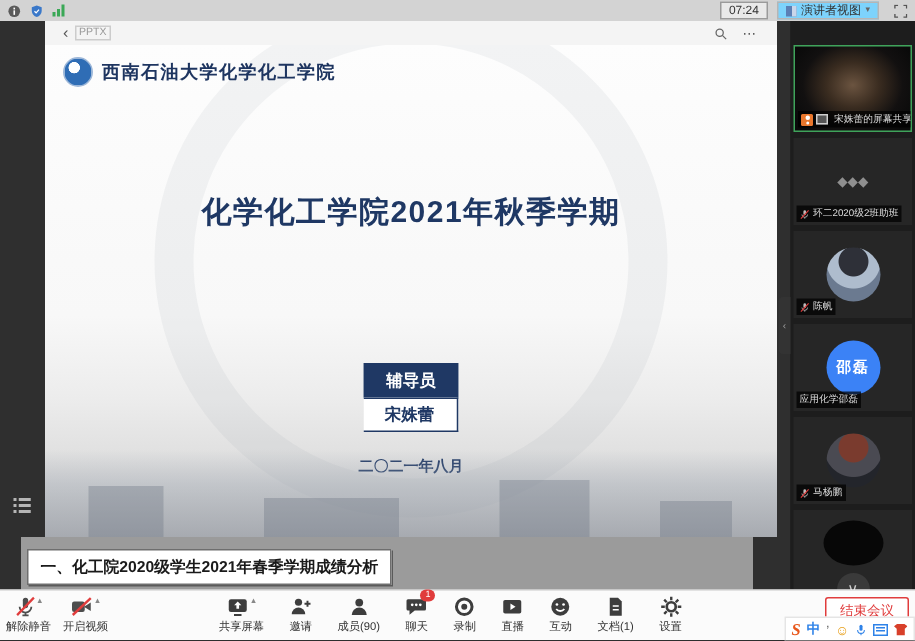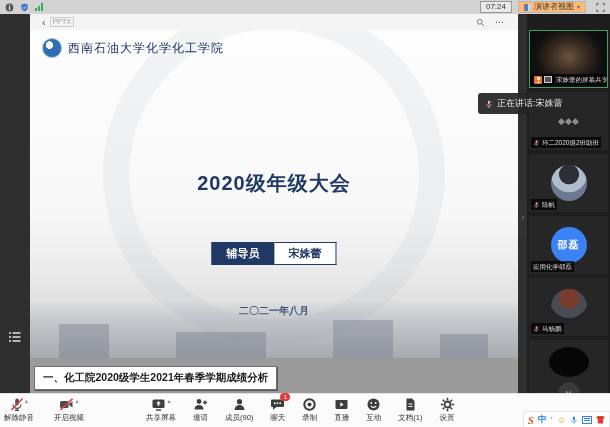--- a/index.html
+++ b/index.html
@@ -6,21 +6,21 @@
   .screen{position:relative;width:610px;height:427px;background:#1c1c1c;overflow:hidden;
           font-family:"Liberation Sans","DejaVu Sans",sans-serif;}
 
   
   .topbar{position:absolute;left:0;top:0;width:610px;height:14px;background:#d3d3d3;
           display:flex;align-items:center;padding:0 5px;box-sizing:border-box;gap:6px;}
   .tb-spacer{flex:1;}
   .sig{display:flex;align-items:flex-end;gap:1px;height:8px;}
   .sig i{display:block;width:2px;background:#3aa856;}
   .timebox{border:1px solid #9a9a9a;background:#e9e9e9;font-size:8px;color:#333;padding:0 5px;line-height:10px;}
-  .viewbtn{display:flex;align-items:center;gap:3px;border:1px solid #b5b5b5;background:#fdba74;
+  .viewbtn{display:flex;align-items:center;gap:3px;border:1px solid #b5b5b5;background:#7dd3fc;
            font-size:8px;color:#333;padding:0 5px;line-height:10px;}
   .viewicon{width:7px;height:7px;background:#5b7fb5;display:inline-block;position:relative;}
   .viewicon:after{content:"";position:absolute;right:0;top:0;width:3px;height:7px;background:#c9d6ea;}
 
   
   .share-area{position:absolute;left:0;top:14px;width:527px;height:379px;background:#2f2f2f;}
   .doc-titlebar{position:absolute;left:30px;top:0;width:488px;height:16px;background:#f4f4f4;
                 display:flex;align-items:center;font-size:8px;color:#444;}
   .doc-back{margin-left:12px;font-size:11px;color:#555;line-height:10px;}
   .doc-title{margin-left:10px;white-space:nowrap;overflow:hidden;max-width:330px;}
@@ -28,34 +28,34 @@
   .doc-tools{position:absolute;right:14px;top:0;height:16px;display:flex;align-items:center;gap:10px;color:#555;}
 
   .slide{position:absolute;left:30px;top:16px;width:488px;height:328px;overflow:hidden;
          background:linear-gradient(180deg,#fdfdfd 0%,#f8f8f8 55%,#ececec 72%,#cfcfcf 100%);}
   .watermark{position:absolute;left:50%;top:44%;width:290px;height:290px;border:26px solid rgba(150,156,168,.10);
              border-radius:50%;transform:translate(-50%,-50%);}
   .slide-header{position:absolute;left:12px;top:8px;display:flex;align-items:center;gap:6px;}
   .uni-logo{width:18px;height:18px;border-radius:50%;
             background:radial-gradient(circle at 36% 34%,#ffffff 0 22%,#2f6db5 24% 100%);
             border:1px solid #9db7d8;}
-  .uni-name{font-size:12px;font-weight:normal;color:#1e3560;letter-spacing:1px;}
+  .uni-name{font-size:12px;font-weight:bold;color:#1e3560;letter-spacing:1px;}
   .slide-title{position:absolute;left:0;width:100%;text-align:center;font-size:20px;font-weight:bold;
                color:#1f3864;letter-spacing:1px;}
   .t1{top:98px;} .t2{top:140px;}
-  .role-table{position:absolute;left:50%;top:212px;transform:translateX(-50%);display:flex;font-size:11px;font-weight:bold;}
+  .role-table{position:absolute;left:50%;top:212px;transform:translateX(-50%);display:flex;font-size:11px;font-weight:bold;flex-direction:column;}
   .role-cell{background:#1f3864;color:#fff;padding:3px 14px;border:1.5px solid #1f3864;}
   .name-cell{background:#fff;color:#1f3864;padding:3px 14px;border:1.5px solid #1f3864;border-left:none;}
   .slide-org{position:absolute;left:0;width:100%;text-align:center;top:255px;font-size:10px;font-weight:bold;color:#1f3864;}
   .slide-date{position:absolute;left:0;width:100%;text-align:center;top:274px;font-size:10px;font-weight:bold;color:#1f3864;}
   .campus{position:absolute;left:0;bottom:0;width:100%;height:58px;
           background:linear-gradient(180deg,rgba(190,196,205,0) 0%,rgba(165,172,182,.45) 40%,rgba(140,146,156,.6) 100%);}
   .campus i{position:absolute;bottom:0;background:rgba(105,115,130,.35);display:block;}
 
-  .below-strip{position:absolute;left:30px;top:344px;width:488px;height:35px;background:#9b9b9b;}
+  .below-strip{position:absolute;left:14px;top:344px;width:488px;height:35px;background:#9b9b9b;}
   .next-box{position:absolute;left:4px;top:8px;background:#fff;border:1px solid #6e6e6e;box-shadow:1px 1px 0 #5a5a5a;
             padding:4px 8px;font-size:10.5px;font-weight:bold;color:#1a1a1a;white-space:nowrap;}
 
   .list-icon{position:absolute;left:8px;top:316px;width:14px;height:14px;}
 
   
   .toast{position:absolute;left:478px;top:93px;z-index:6;background:rgba(38,38,38,.94);border-radius:3px;
          color:#e8e8e8;font-size:9px;display:flex;align-items:center;gap:4px;padding:4px 7px;white-space:nowrap;}
 
   
@@ -81,21 +81,21 @@
   .host-badge:after{content:"";position:absolute;left:2.5px;top:1.5px;width:3px;height:3px;border-radius:50%;background:#fff;
                     box-shadow:0 3.5px 0 -0.5px #fff;}
   .screen-mini{width:8px;height:7px;border:1px solid #cfcfcf;box-sizing:border-box;flex:0 0 auto;background:#555;}
   .more-btn{position:absolute;left:50%;transform:translateX(-50%);top:42px;width:22px;height:22px;border-radius:50%;
             background:#3a3a3a;color:#cfcfcf;font-size:10px;display:flex;align-items:center;justify-content:center;}
 
   
   .toolbar{position:absolute;left:0;top:393px;width:610px;height:34px;background:#fbfbfb;border-top:1px solid #e2e2e2;
            box-sizing:border-box;}
   .tb-item{display:flex;flex-direction:column;align-items:center;font-size:7.5px;color:#333;gap:1px;}
-  .tb-left{position:absolute;left:4px;top:3px;display:flex;gap:20px;}
+  .tb-left{position:absolute;left:4px;top:3px;display:flex;gap:8px;}
   .tb-center{position:absolute;left:146px;top:3px;display:flex;gap:17px;}
   .icon-row{display:flex;align-items:flex-start;gap:1px;height:15px;}
   .caret{font-size:6px;color:#888;line-height:6px;margin-top:1px;}
   .chat-wrap{position:relative;}
   .badge{position:absolute;right:-5px;top:-4px;min-width:8px;height:8px;border-radius:4px;background:#e03c3c;color:#fff;
          font-size:6px;line-height:8px;text-align:center;padding:0 1px;}
   .end-btn{position:absolute;right:4px;top:4px;border:1px solid #e03c3c;color:#e03c3c;background:#fff;
            font-size:9px;padding:2px 9px;border-radius:2px;}
   .tray{position:absolute;right:0;top:17px;height:17px;background:#fff;display:flex;align-items:center;
         gap:4px;padding:0 4px;border:1px solid #e5e5e5;box-sizing:border-box;}
@@ -164,47 +164,39 @@
         <span style="font-size:9px;">⋯</span>
       </span>
     </div>
 
     <div class="slide">
       <div class="watermark"></div>
       <div class="slide-header">
         <span class="uni-logo"></span>
         <span class="uni-name">西南石油大学化学化工学院</span>
       </div>
-      <div class="slide-title t2">2020级年级大会</div>
+      <div class="slide-title t1">化学化工学院2021年秋季学期</div>
       <div class="role-table">
         <span class="role-cell">辅导员</span>
         <span class="name-cell">宋姝蕾</span>
       </div>
       <div class="slide-date">二〇二一年八月</div>
       <div class="campus">
         <i style="left:6%;width:50px;height:34px;"></i>
         <i style="left:30%;width:90px;height:26px;"></i>
         <i style="left:62%;width:60px;height:38px;"></i>
         <i style="left:84%;width:48px;height:24px;"></i>
       </div>
     </div>
 
     <div class="below-strip">
       <div class="next-box">一、化工院2020级学生2021年春季学期成绩分析</div>
     </div>
   </div>
 
-  <div class="toast">
-    <svg width="8" height="8" viewBox="0 0 15 15">
-      <rect x="5.6" y="1.5" width="3.8" height="7" rx="1.9" fill="#cfcfcf"></rect>
-      <path d="M3.5 7.5a4 4 0 0 0 8 0M7.5 11.5v2M5.5 13.5h4" stroke="#cfcfcf" stroke-width="1.2" fill="none"></path>
-      <path d="M2 13.5L13 1.5" stroke="#e03c3c" stroke-width="1.6"></path>
-    </svg>
-    <span>正在讲话:宋姝蕾</span>
-  </div>
 
   <div class="sidebar">
     <div class="collapse-handle">‹</div>
 
     <div class="tile active vid1" style="top:16px;">
       <div class="tile-label">
         <span class="host-badge"></span>
         <span class="screen-mini"></span>
         <svg width="7" height="8" viewBox="0 0 15 15">
           <rect x="5.6" y="1.5" width="3.8" height="7" rx="1.9" fill="#bdbdbd"></rect>
@@ -379,20 +371,21 @@
 
       <div class="tb-item">
         <svg width="15" height="15" viewBox="0 0 15 15">
           <circle cx="7.5" cy="7.5" r="3" stroke="#3d3d3d" stroke-width="1.8" fill="none"></circle>
           <path d="M7.5 .8v2.4M7.5 11.8v2.4M.8 7.5h2.4M11.8 7.5h2.4M2.8 2.8l1.7 1.7M10.5 10.5l1.7 1.7M12.2 2.8l-1.7 1.7M4.5 10.5l-1.7 1.7" stroke="#3d3d3d" stroke-width="1.6"></path>
         </svg>
         <span>设置</span>
       </div>
     </div>
 
+    <div class="end-btn">结束会议</div>
 
     <div class="tray">
       <span class="sogou-s">S</span>
       <span class="mode-zh">中</span>
       <span class="punct">’</span>
       <span class="emoji">☺</span>
       <svg width="8" height="10" viewBox="0 0 15 15">
         <rect x="5.6" y="1" width="3.8" height="7.5" rx="1.9" fill="#2e82e8"></rect>
         <path d="M3.3 7.5a4.2 4.2 0 0 0 8.4 0M7.5 11.7v2.3" stroke="#2e82e8" stroke-width="1.3" fill="none"></path>
       </svg>

